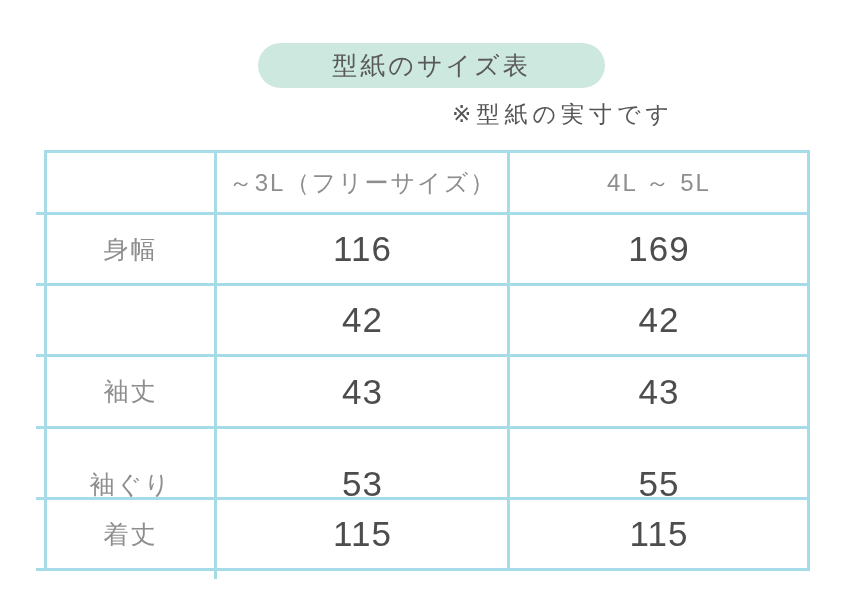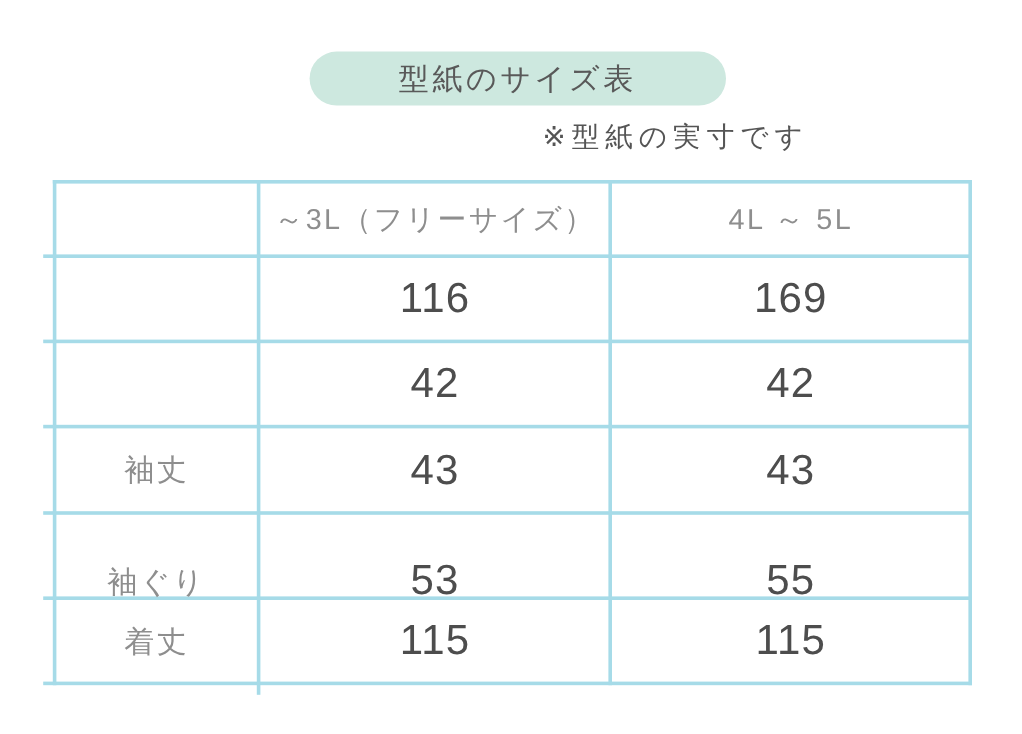--- a/index.html
+++ b/index.html
@@ -74,20 +74,21 @@
   <div class="line" style="left:36px;  top:568px; width:774px; height:3px;"></div>
   <div class="line" style="left:44px;  top:150px; width:3px;  height:421px;"></div>
   <div class="line" style="left:214px; top:150px; width:3px;  height:429px;"></div>
   <div class="line" style="left:507px; top:150px; width:3px;  height:421px;"></div>
   <div class="line" style="left:807px; top:150px; width:3px;  height:421px;"></div>
 
   <div class="cell header-cell c-label r-head"></div>
   <div class="cell header-cell c-v1 r-head">～3L（フリーサイズ）</div>
   <div class="cell header-cell c-v2 r-head">4L ～ 5L</div>
 
+  <div class="cell label-cell c-label r-0">身幅</div>
   <div class="cell value-cell c-v1 r-0">116</div>
   <div class="cell value-cell c-v2 r-0">169</div>
 
   <div class="cell value-cell c-v1 r-1">42</div>
   <div class="cell value-cell c-v2 r-1">42</div>
 
   <div class="cell label-cell c-label r-2">袖丈</div>
   <div class="cell value-cell c-v1 r-2">43</div>
   <div class="cell value-cell c-v2 r-2">43</div>
 

